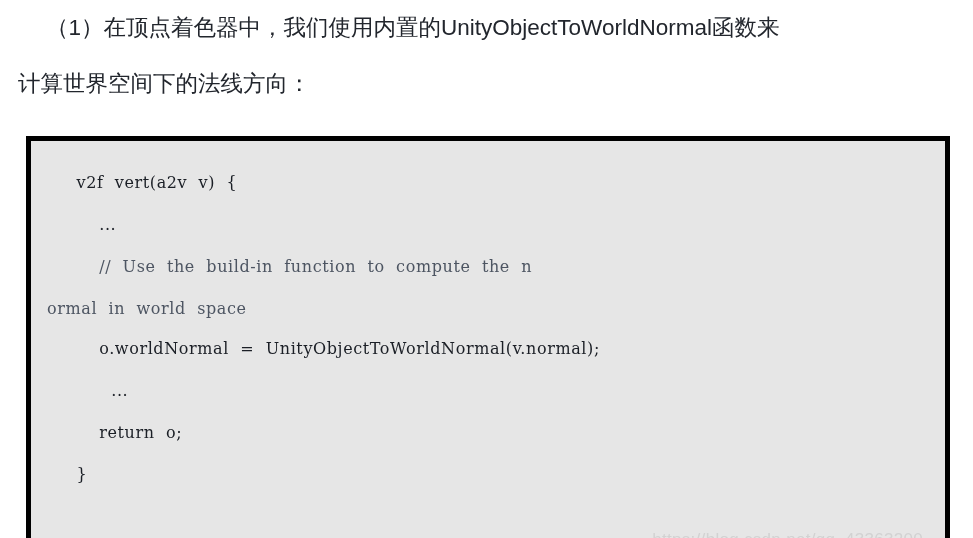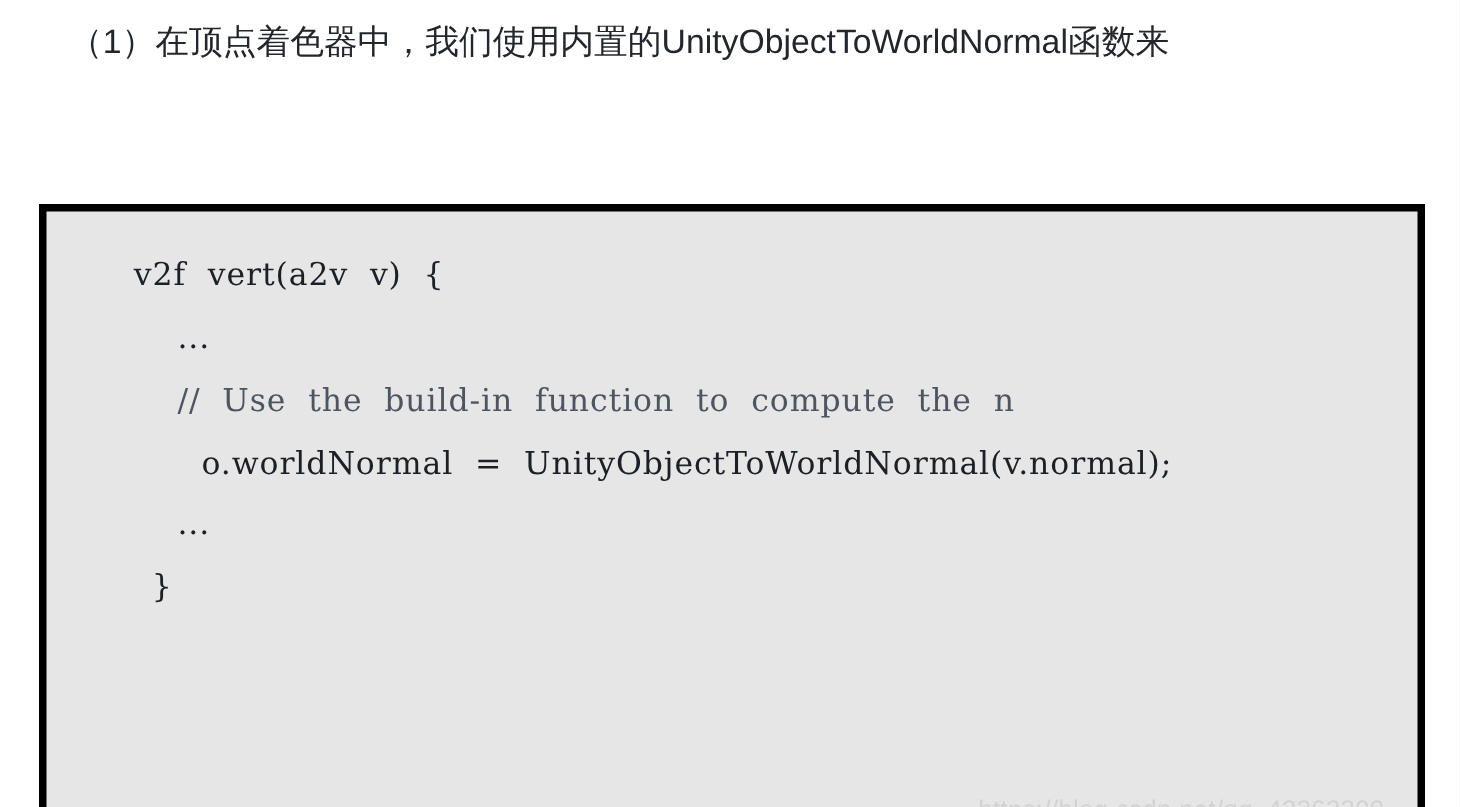--- a/index.html
+++ b/index.html
@@ -59,21 +59,21 @@
     overflow: hidden;
   }
   .code-inner {
     position: relative;
     width: 100%;
     height: 100%;
     padding: 0;
   }
   .code-line {
     font-family: "DejaVu Serif", "Liberation Serif", serif;
-    font-size: 21px;
+    font-size: 16px;
     line-height: 40px;
     color: #1b1f26;
     white-space: pre;
     letter-spacing: 0.6px;
     margin: 0;
   }
   .code-line.comment {
     color: #4d5562;
   }
   .code-line.dots {
@@ -102,25 +102,28 @@
     white-space: nowrap;
     pointer-events: none;
     user-select: none;
   }
 </style>
 </head>
 <body>
 
 <div class="prose">
   <div class="prose-line first">（1）在顶点着色器中，我们使用内置的UnityObjectToWorldNormal函数来</div>
+  <div class="prose-line second">计算世界空间下的法线方向：</div>
 </div>
 
 <div class="code-block">
   <div class="code-inner">
     <div class="code-line">        v2f  vert(a2v  v)  {</div>
     <div class="code-line dots">            ...</div>
     <div class="code-line comment">            //  Use  the  build-in  function  to  compute  the  n</div>
+    <div class="code-line comment">ormal  in  world  space</div>
     <div class="code-line">            o.worldNormal  =  UnityObjectToWorldNormal(v.normal);</div>
     <div class="code-line dots">            ...</div>
+    <div class="code-line">            return  o;</div>
     <div class="code-line">        }</div>
   </div>
   <div class="watermark">https://blog.csdn.net/qq_43363200</div>
 </div>
 
 </body></html>

